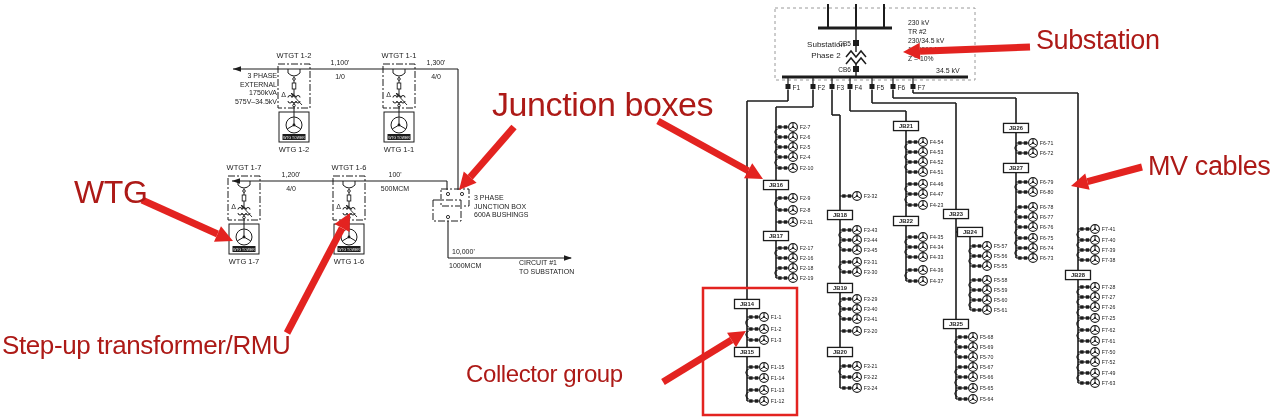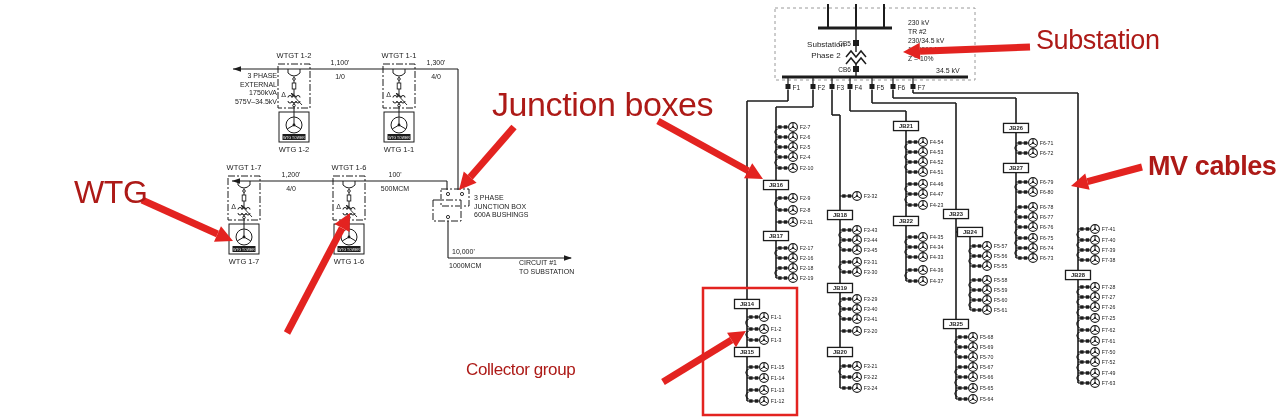--- a/index.html
+++ b/index.html
@@ -1282,17 +1282,18 @@
         <line x1="663" y1="382" x2="731.5158201923725" y2="339.8999177131205" stroke="#e32320" stroke-width="7"></line>
         <polygon points="746,331 735.9657790489327,347.1420076169342 727.0658613358123,332.65782780930675" fill="#e32320"></polygon>
         <line x1="1030" y1="47" x2="919.9868402698924" y2="51.331226761027864" stroke="#e32320" stroke-width="7"></line>
         <polygon points="903,52 919.6524536504063,42.837806626081715 920.3212268893784,59.82464689597401" fill="#e32320"></polygon>
         <line x1="1142" y1="167" x2="1087.4221486958834" y2="181.605340489834" stroke="#e32320" stroke-width="7"></line>
         <polygon points="1071,186 1085.2248189408003,173.39426614189225 1089.6194784509664,189.81641483777574" fill="#e32320"></polygon>
       </g>
     </svg>
 
   <div class="ann" style="left: 74px; top: 176px; font-size: 32px; color: rgb(173, 26, 23);">WTG</div>
+  <div class="ann" style="left: 2px; top: 332px; font-size: 26px; color: rgb(173, 26, 23);">Step-up transformer/RMU</div>
   <div class="ann" style="left: 492px; top: 87px; font-size: 34px; color: rgb(173, 26, 23);">Junction boxes</div>
-  <div class="ann" style="left: 466px; top: 361px; font-size: 17px; color: rgb(173, 26, 23);">Collector group</div>
+  <div class="ann" style="left: 466px; top: 361px; font-size: 24px; color: rgb(173, 26, 23);">Collector group</div>
   <div class="ann" style="left: 1036px; top: 26px; font-size: 27px; color: rgb(173, 26, 23);">Substation</div>
-  <div class="ann" style="left: 1148px; top: 152px; font-size: 27px; color: rgb(173, 26, 23); font-weight: bold;">MV cables</div>
+  <div class="ann" style="left: 1148px; top: 152px; font-size: 27px; color: rgb(173, 26, 23);">MV cables</div>
 </div>
 
 </body></html>

